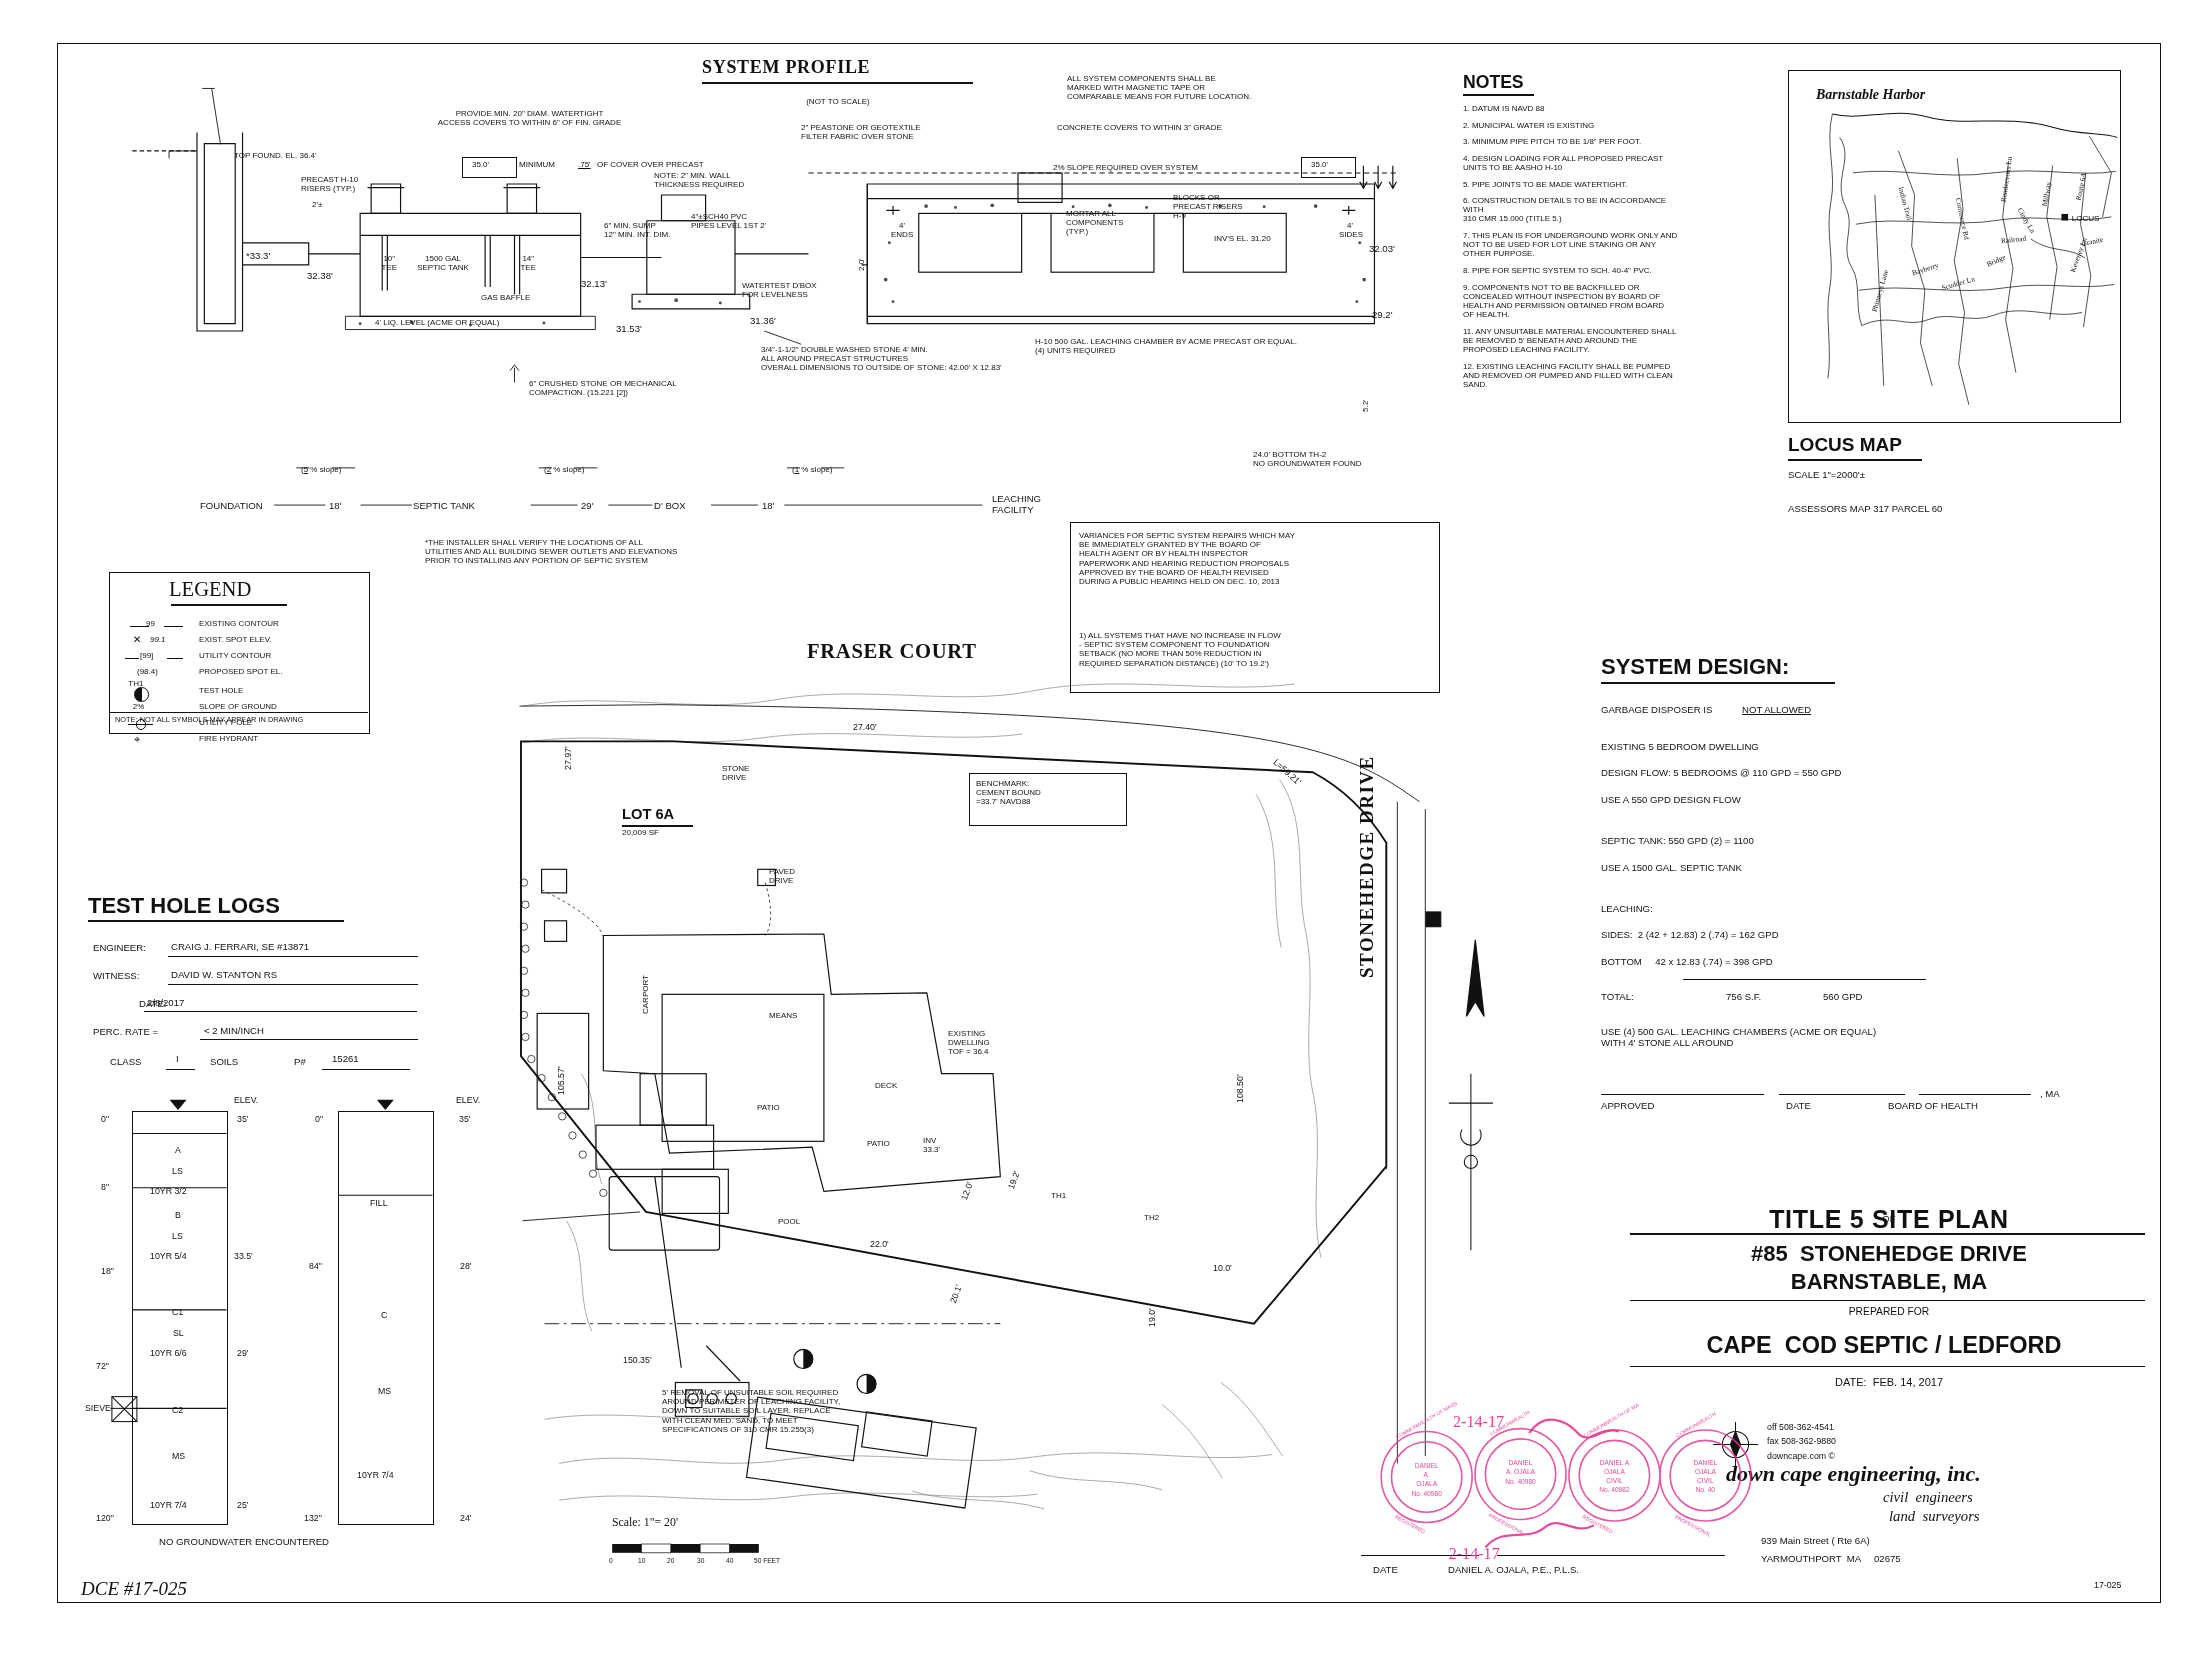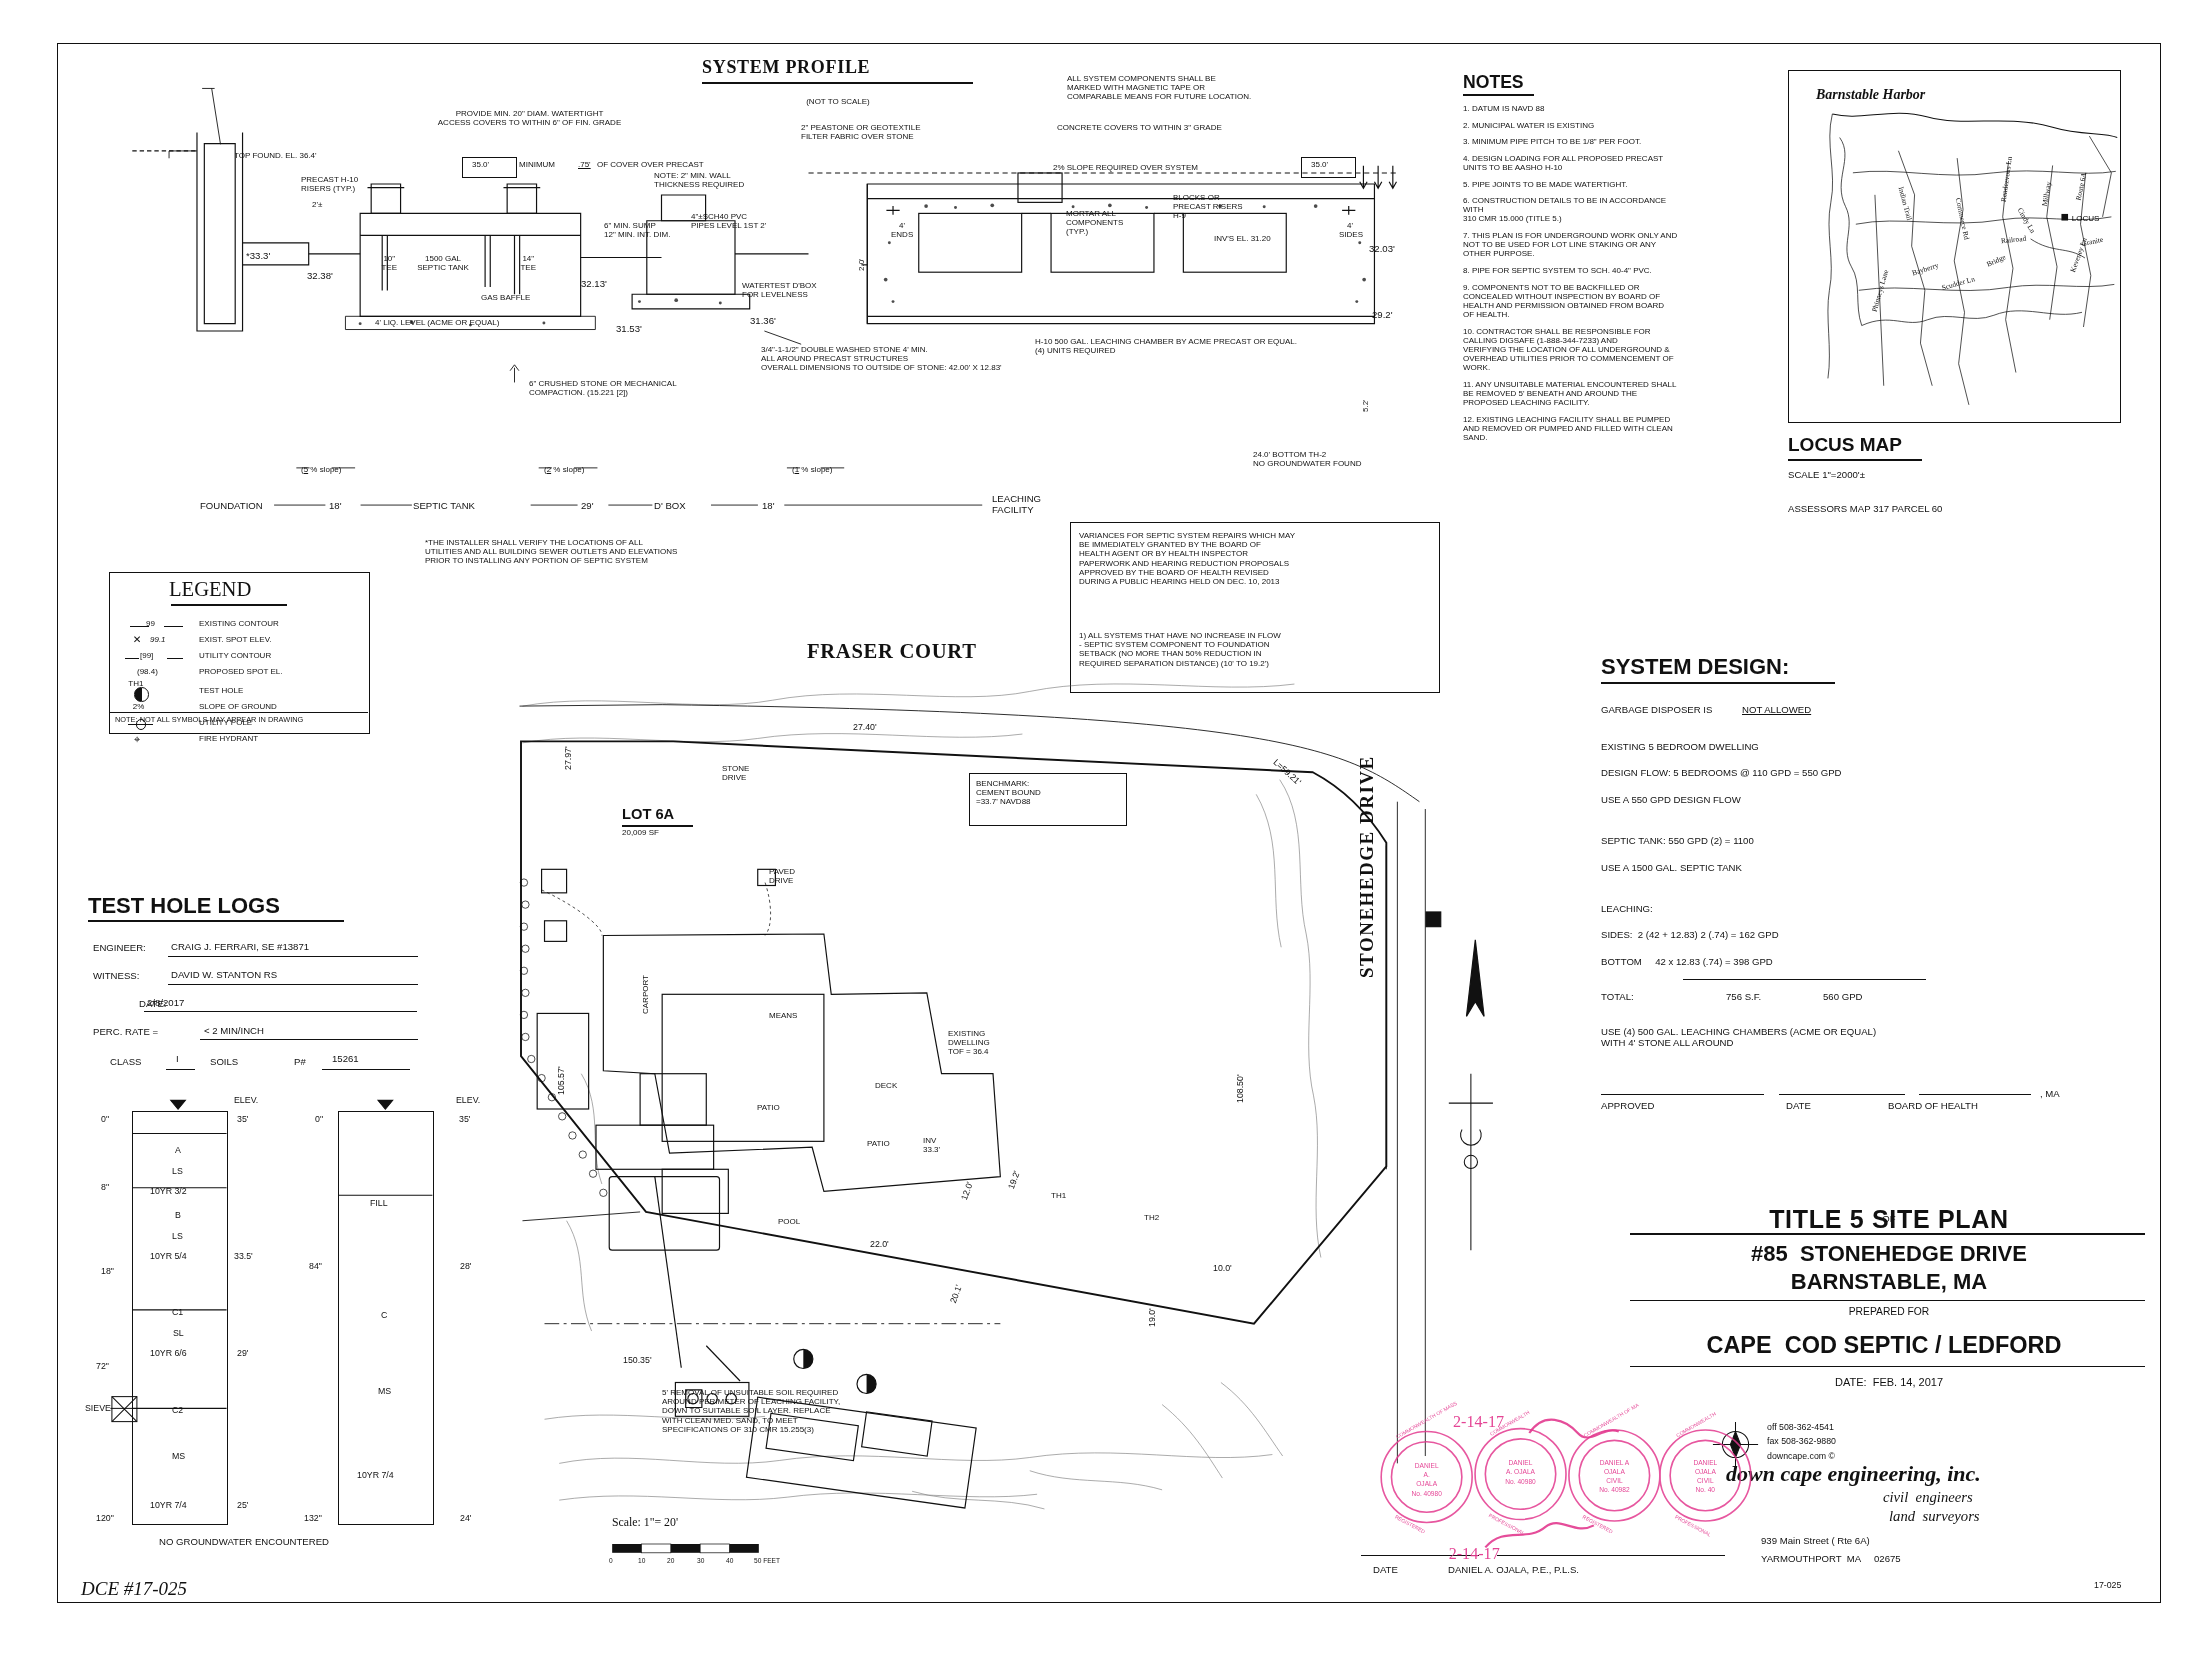--- a/index.html
+++ b/index.html
@@ -236,25 +236,20 @@
 WITH
 310 CMR 15.000 (TITLE 5.)</div>
     <div class="t sm" style="position:relative;left:0;margin-bottom:7.4px;">7. THIS PLAN IS FOR UNDERGROUND WORK ONLY AND
 NOT TO BE USED FOR LOT LINE STAKING OR ANY
 OTHER PURPOSE.</div>
     <div class="t sm" style="position:relative;left:0;margin-bottom:7.4px;">8. PIPE FOR SEPTIC SYSTEM TO SCH. 40-4" PVC.</div>
     <div class="t sm" style="position:relative;left:0;margin-bottom:7.4px;">9. COMPONENTS NOT TO BE BACKFILLED OR
 CONCEALED WITHOUT INSPECTION BY BOARD OF
 HEALTH AND PERMISSION OBTAINED FROM BOARD
 OF HEALTH.</div>
-    <div class="t sm" style="position:relative;left:0;margin-bottom:7.4px;">10. CONTRACTOR SHALL BE RESPONSIBLE FOR
-CALLING DIGSAFE (1-888-344-7233) AND
-VERIFYING THE LOCATION OF ALL UNDERGROUND &amp;
-OVERHEAD UTILITIES PRIOR TO COMMENCEMENT OF
-WORK.</div>
     <div class="t sm" style="position:relative;left:0;margin-bottom:7.4px;">11. ANY UNSUITABLE MATERIAL ENCOUNTERED SHALL
 BE REMOVED 5' BENEATH AND AROUND THE
 PROPOSED LEACHING FACILITY.</div>
     <div class="t sm" style="position:relative;left:0;margin-bottom:18px;">12. EXISTING LEACHING FACILITY SHALL BE PUMPED
 AND REMOVED OR PUMPED AND FILLED WITH CLEAN
 SAND.</div>
   </div>
 
   <div class="box" style="left:1788px;top:70px;width:331px;height:351px;border-width:1.5px;"></div>
   <svg style="left:1788px;top:70px;width:331px;height:351px;" viewBox="0 0 450 478" width="331" height="351">

